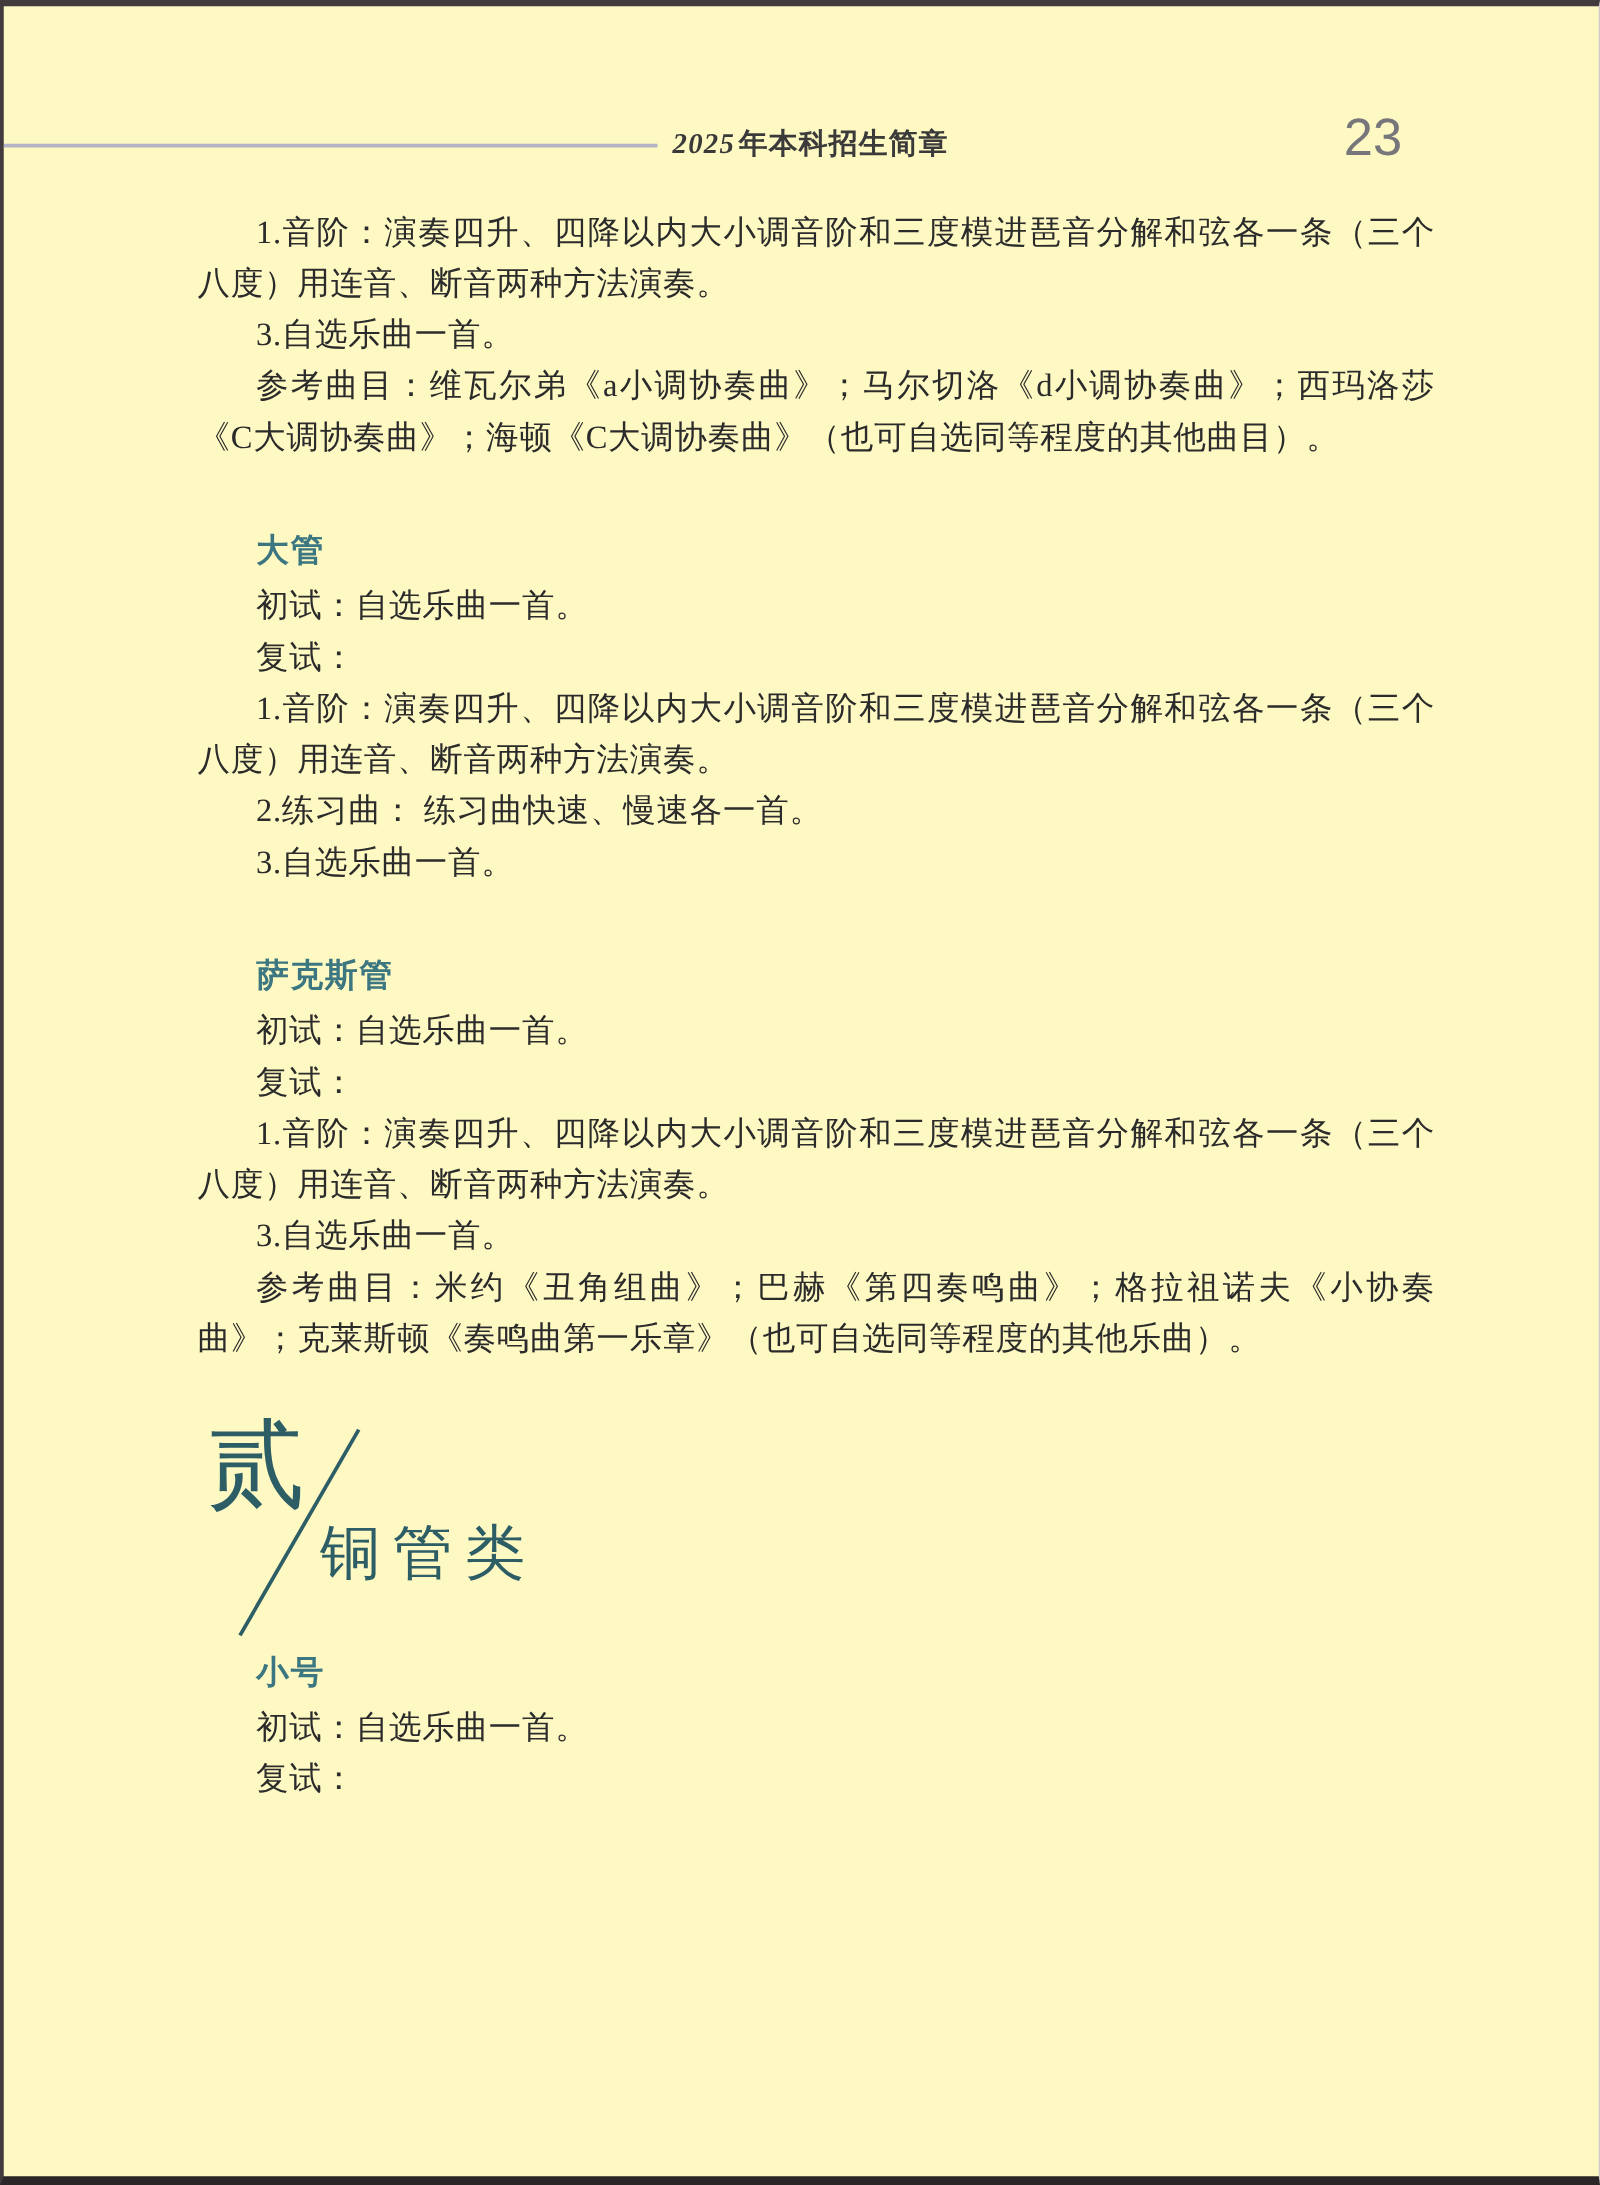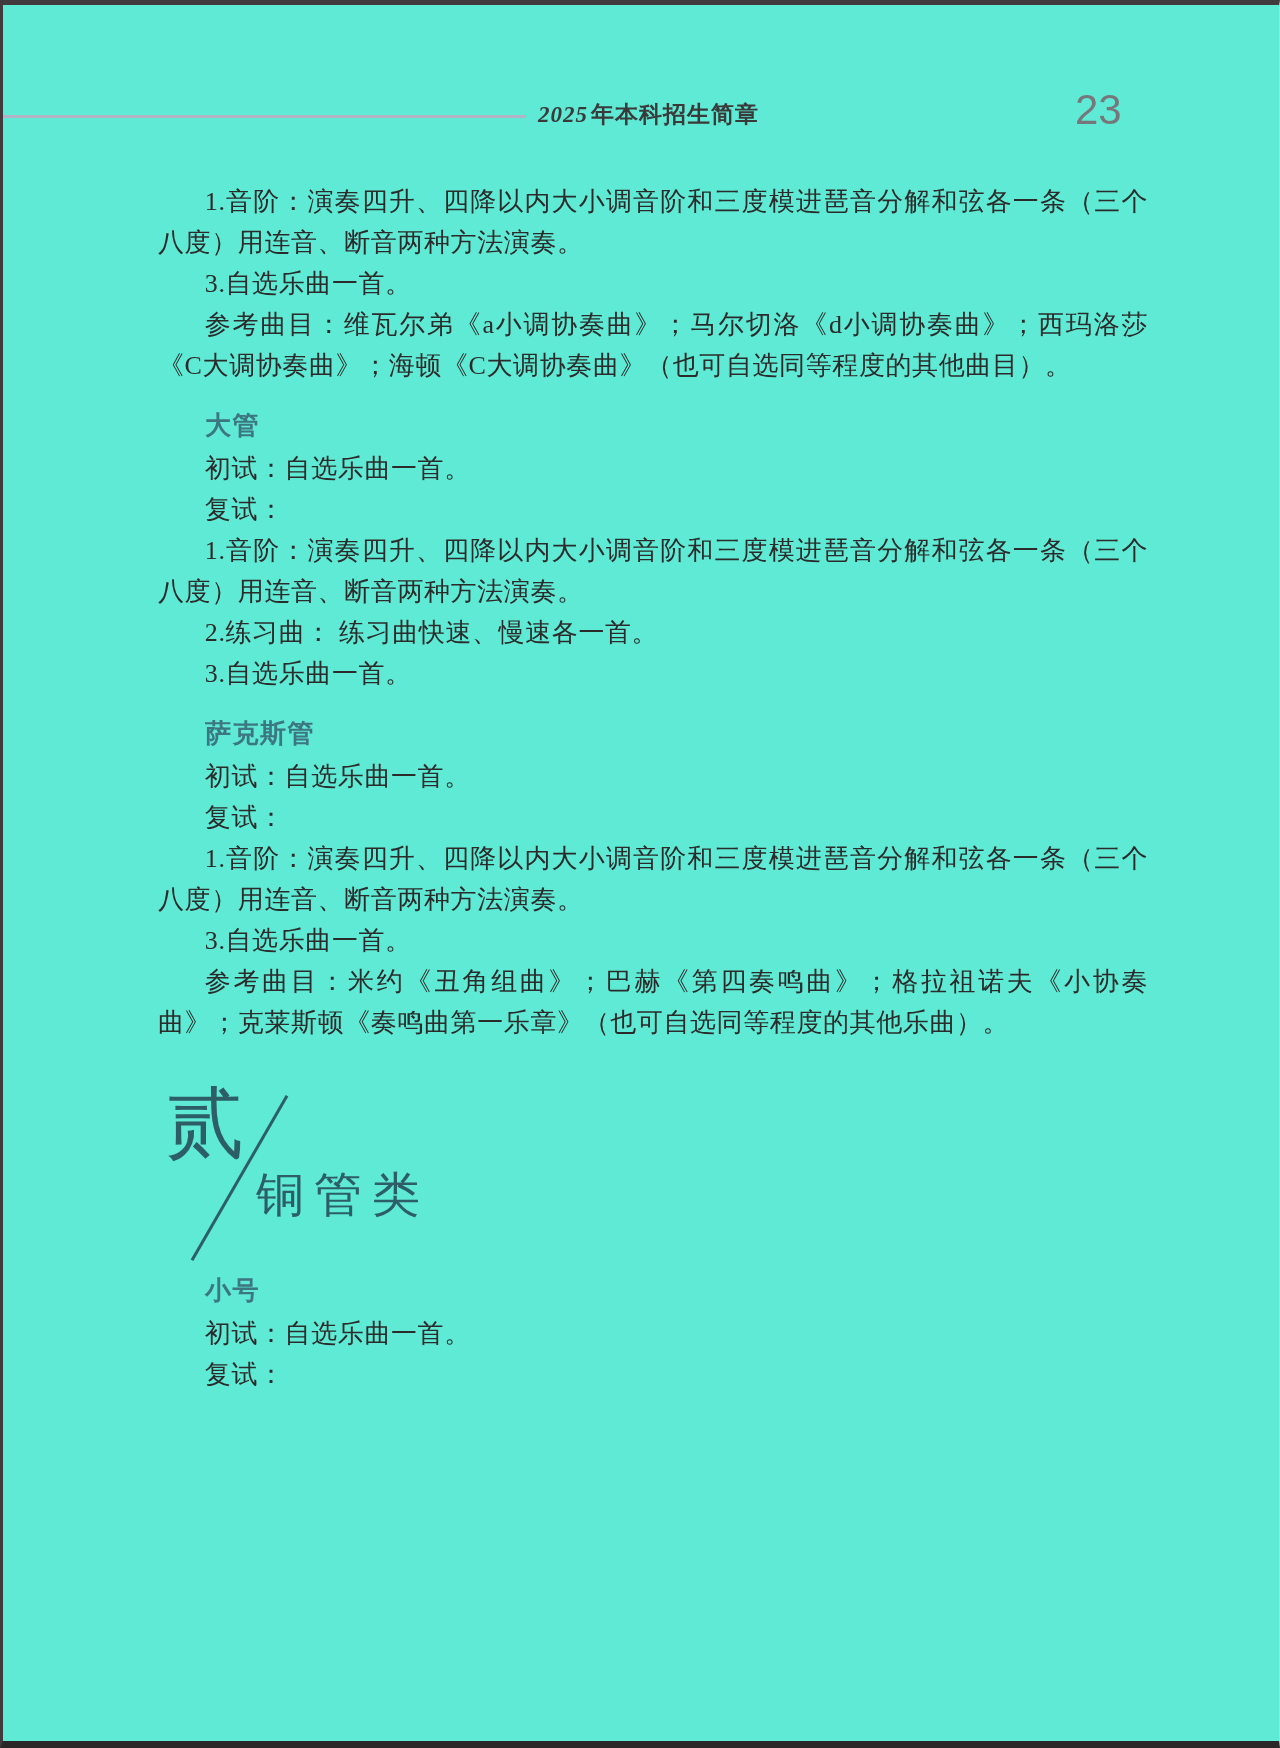--- a/index.html
+++ b/index.html
@@ -1,21 +1,21 @@
 <!DOCTYPE html>
 <html><head>
 <meta charset="utf-8">
 <style>
   html, body { margin: 0; padding: 0; background: #e8e8e8; }
   .page {
     position: relative;
     width: 1280px;
     height: 1748px;
     margin: 0 auto;
-    background: #5eead4;
+    background: #fef9c3;
     box-sizing: border-box;
     border-top: 5px solid #423b3e;
     border-left: 3px solid #423b3e;
     border-bottom: 7px solid #2b2628;
     border-right: 1px solid #cfc9cb;
     overflow: hidden;
     font-family: "Liberation Serif", "DejaVu Serif", serif;
     color: #2b2b2b;
   }
 
@@ -46,38 +46,38 @@
     font-size: 42px;
     line-height: 42px;
     color: #77777b;
     font-family: "Liberation Sans", "DejaVu Sans", sans-serif;
     font-weight: 400;
   }
 
   
   .content {
     position: absolute;
-    left: 155px; top: 176px;
+    left: 155px; top: 160px;
     width: 990px;
   }
   .para {
     margin: 0;
     font-size: 26px;
     line-height: 41px;
     text-indent: 1.8em;
     letter-spacing: 0.6px;
     text-align: justify;
   }
   .section-heading {
-    margin: 22px 0 6px 47px;
+    margin: 54px 0 6px 47px;
     font-size: 26px;
     line-height: 34px;
     font-weight: bold;
     color: #3c7680;
-    font-family: Liberation Sans, sans-serif;
+    font-family: Liberation Serif, serif;
     letter-spacing: 1.5px;
   }
   .section-heading.tight { margin-top: 4px; }
 
   
   .divider {
     position: relative;
     height: 180px;
     margin-top: 46px;
   }

